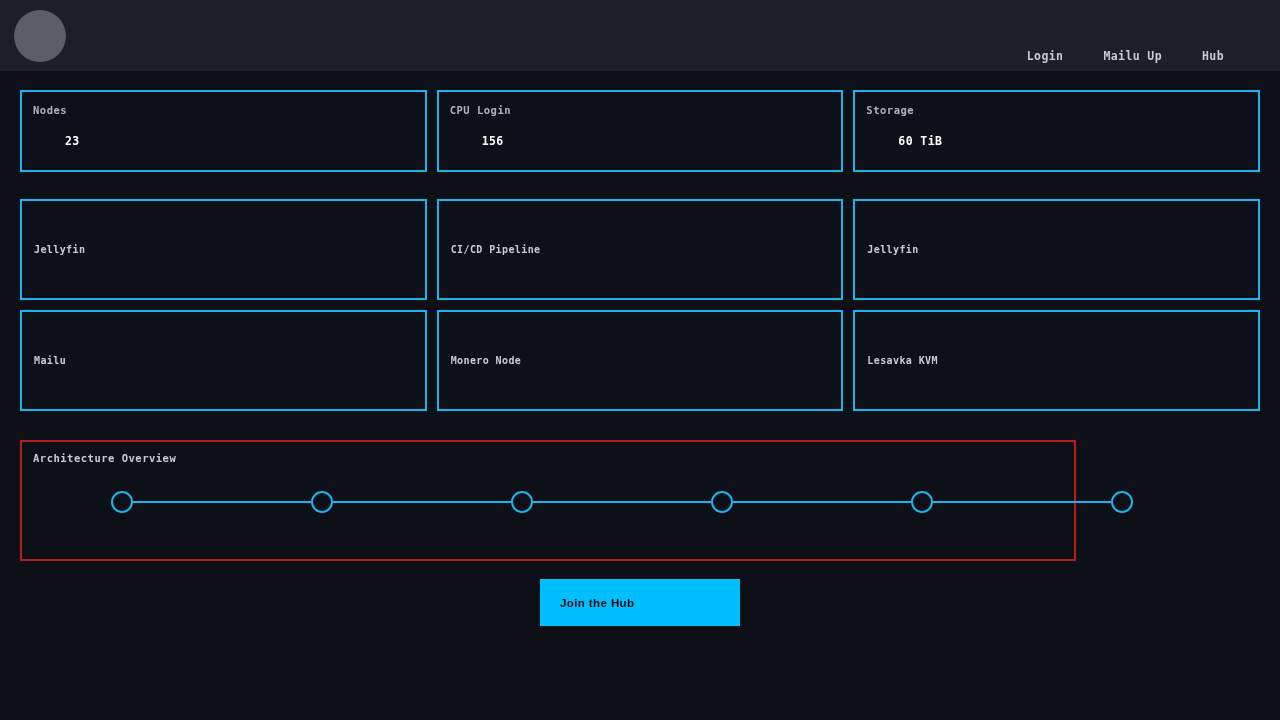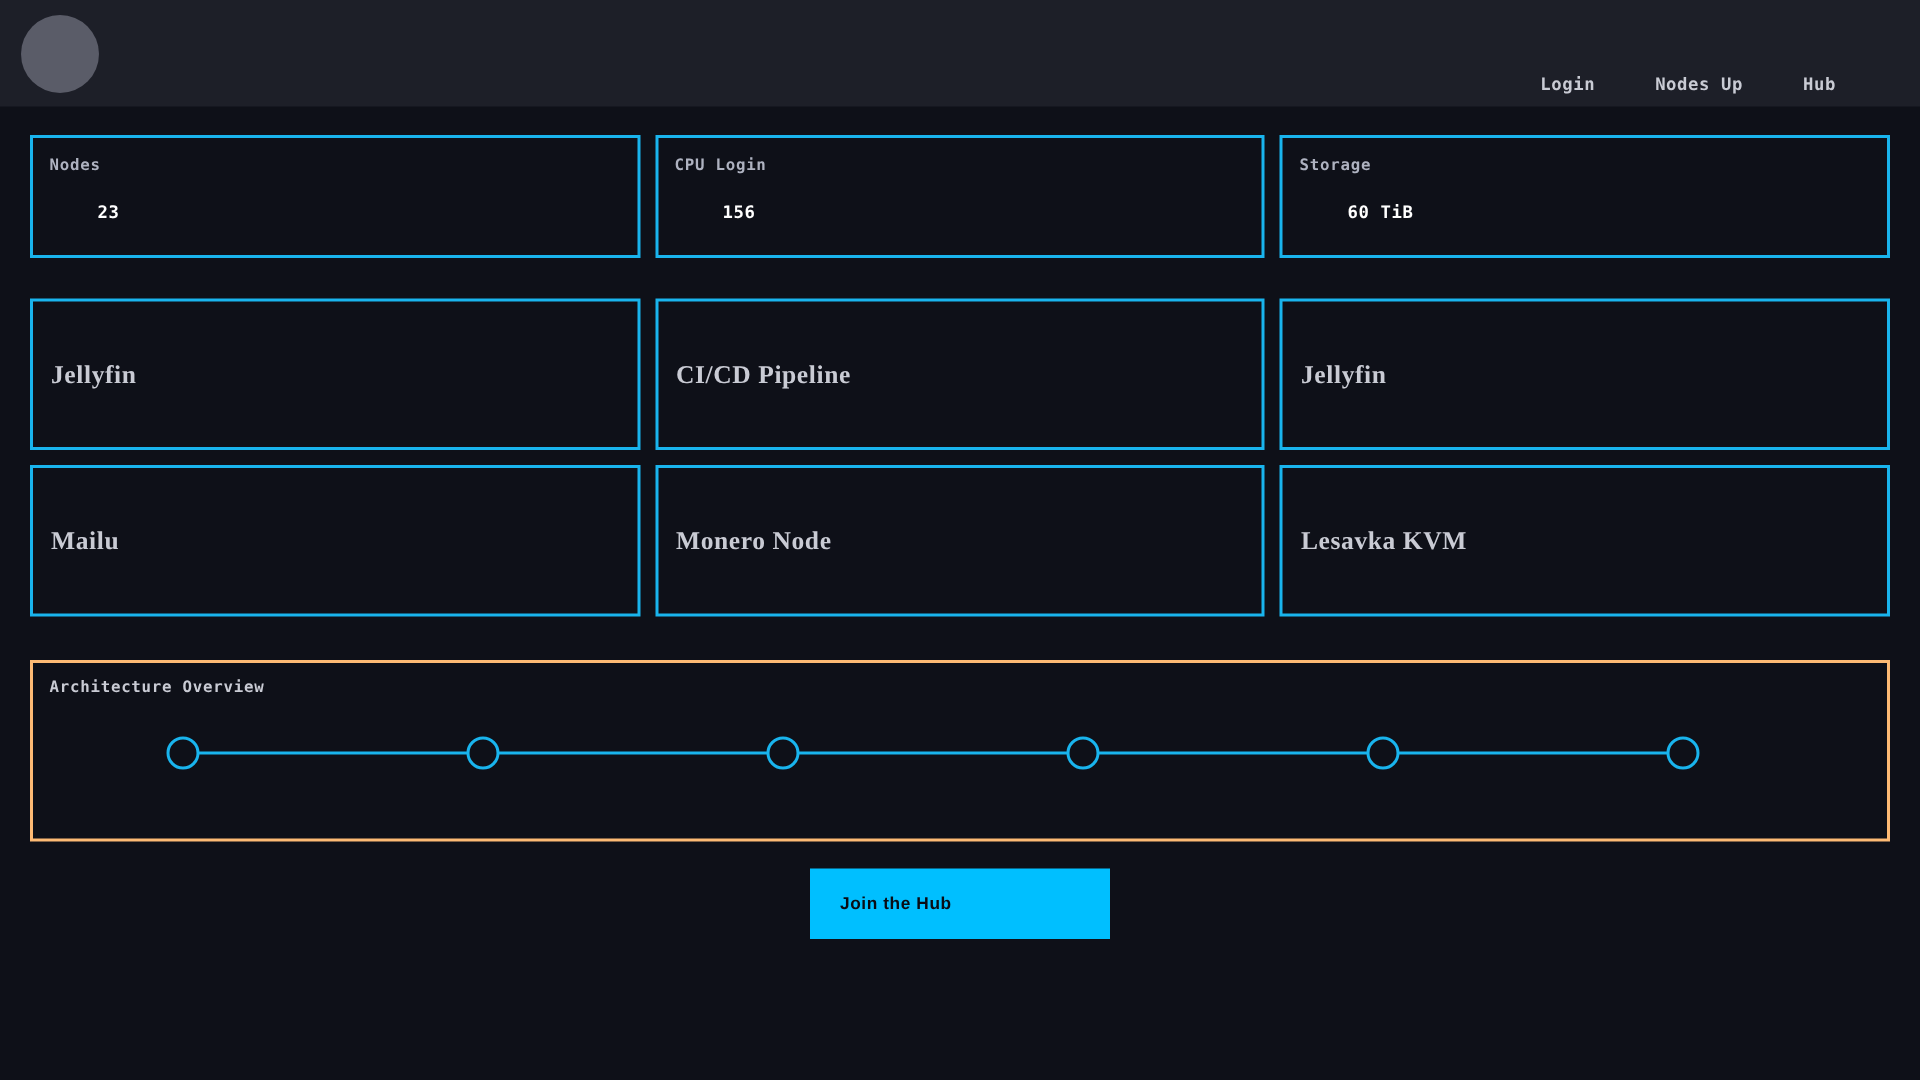--- a/index.html
+++ b/index.html
@@ -92,34 +92,33 @@
   .service-card {
     height: 101px;
     border: 2px solid #19b4ed;
     background: #0e1018;
     display: flex;
     align-items: center;
     padding: 0 12px;
   }
   .service-name {
     color: #c9cbd4;
-    font-size: 17px;
-    font-weight: bold;
-    letter-spacing: 0.4px;
-    font-family: Liberation Serif, serif;
+    font-size: 10px;
+    font-weight: bold;
+    letter-spacing: 0.4px;
   }
 
   
   .arch-panel {
     position: absolute;
     left: 20px;
     top: 440px;
-    width: 1240px;
+    width: 1056px;
     height: 121px;
-    border: 2px solid #fdba74;
+    border: 2px solid #b91c1c;
     background: #0e1018;
     padding: 10px 11px;
   }
   .arch-title {
     color: #c9cbd4;
     font-size: 10.5px;
     font-weight: bold;
     letter-spacing: 0.5px;
   }
   .arch-svg {
@@ -151,21 +150,21 @@
     letter-spacing: 0.4px;
   }
 </style>
 </head>
 <body>
 
 <div class="header">
   <div class="avatar"></div>
   <nav class="nav">
     <a class="nav-link">Login</a>
-    <a class="nav-link">Nodes Up</a>
+    <a class="nav-link">Mailu Up</a>
     <a class="nav-link">Hub</a>
   </nav>
 </div>
 
 <div class="stats-row">
 
   <div class="stat-card">
     <div class="stat-label">Nodes</div>
     <div class="stat-value">23</div>
   </div>

